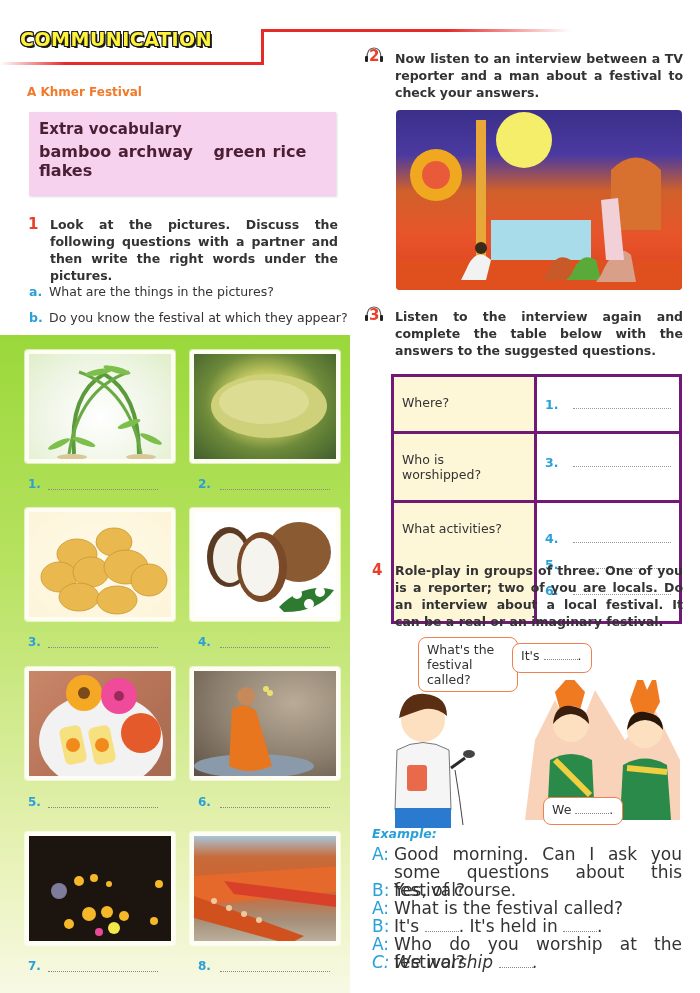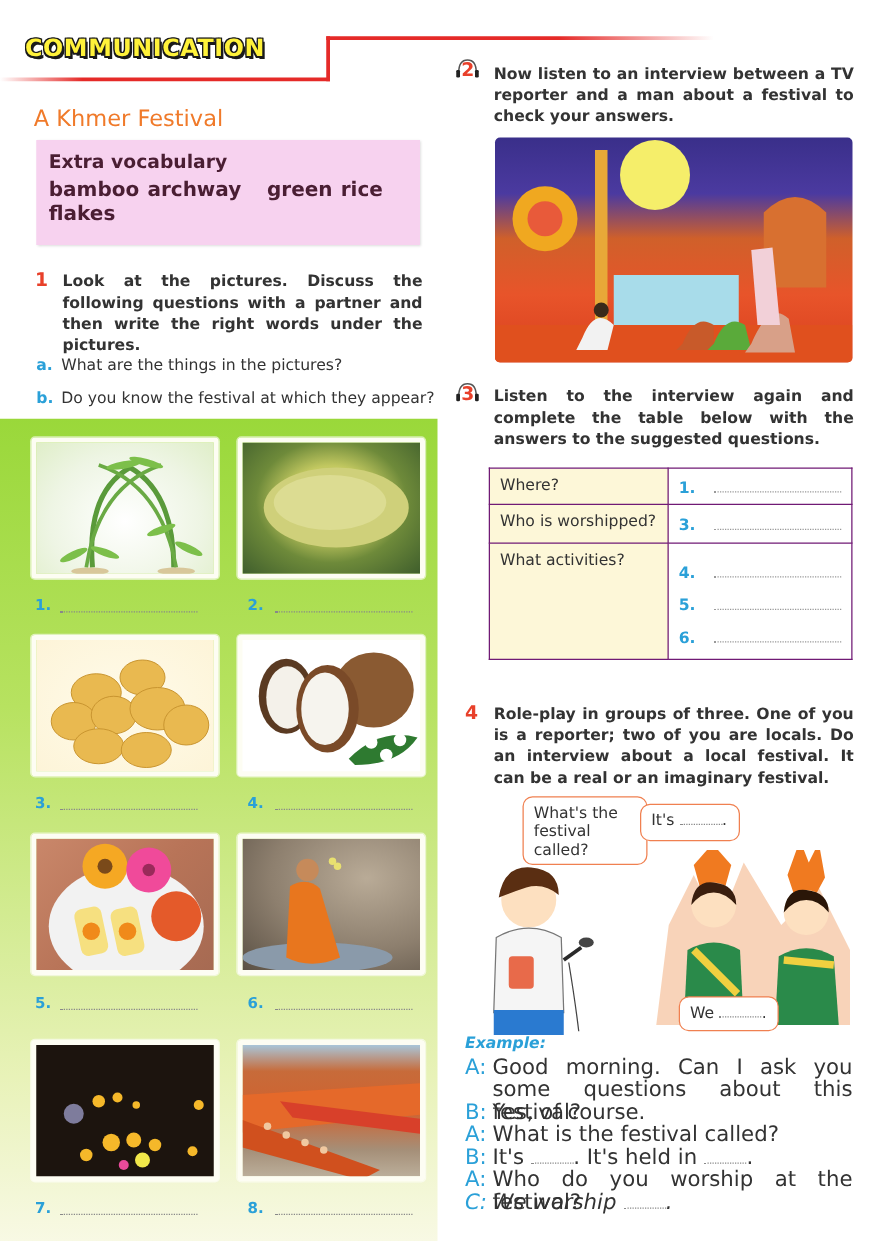--- a/index.html
+++ b/index.html
@@ -5,21 +5,21 @@
   * { box-sizing: border-box; margin: 0; padding: 0; }
   body { width: 700px; height: 993px; background: #ffffff; font-family: "DejaVu Sans", "Liberation Sans", sans-serif; position: relative; overflow: hidden; color: #222; }
   .page { position: absolute; inset: 0; }
 
   
   .header-title { position: absolute; left: 20px; top: 28px; font-family: "DejaVu Sans", sans-serif; font-weight: 900; font-size: 19px; letter-spacing: 0.5px; color: #fff23a; -webkit-text-stroke: 1.6px #1a1a1a; paint-order: stroke fill; text-shadow: 2px 2px 0 #1a1a1a, -1px -1px 0 #1a1a1a, 1px -1px 0 #1a1a1a, -1px 1px 0 #1a1a1a; }
   .redline-left { position: absolute; left: 0; top: 62px; width: 264px; height: 3px; background: linear-gradient(90deg, rgba(230,40,40,0) 0%, #e52a28 25%, #e52a28 100%); }
   .redline-vert { position: absolute; left: 261px; top: 29px; width: 3px; height: 36px; background: #e52a28; }
   .redline-top { position: absolute; left: 261px; top: 29px; width: 310px; height: 3px; background: linear-gradient(90deg, #e52a28 0%, #e52a28 60%, rgba(230,40,40,0) 100%); }
 
-  .subtitle { position: absolute; left: 27px; top: 85px; font-size: 18px; font-weight: normal; color: #f07a2a; }
+  .subtitle { position: absolute; left: 27px; top: 85px; font-size: 12px; font-weight: bold; color: #f07a2a; }
 
   
   .vocab { position: absolute; left: 29px; top: 112px; width: 307px; height: 84px; background: #f7d2ef; padding: 8px 10px; box-shadow: 1px 1px 2px rgba(0,0,0,0.15); }
   .vocab-title { font-size: 15px; font-weight: bold; color: #4a1e33; margin-bottom: 4px; }
   .vocab-row { font-size: 16px; font-weight: bold; color: #4a1e33; margin-top: 3px; word-spacing: 1px; }
   .vocab-row span { margin-right: 14px; }
 
   
   .task { position: absolute; font-size: 12.5px; font-weight: bold; color: #333; line-height: 17px; text-align: justify; }
   .task-num { position: absolute; font-weight: 900; color: #e8402a; font-size: 15px; }
@@ -40,21 +40,21 @@
   .p5 { background: linear-gradient(135deg, #c9876a 0%, #b87458 50%, #a66a52 100%); }
   .p6 { background: radial-gradient(ellipse at 70% 30%, #b9ab97 0%, #8d7f6e 55%, #5a5044 100%); }
   .p7 { background: #1c140e; }
   .p8 { background: linear-gradient(180deg, #a9c5d8 0%, #c76b3a 20%, #d0622f 50%, #a58f78 80%, #bbae9a 100%); }
 
   
   .festival-img { position: absolute; left: 396px; top: 110px; width: 286px; height: 180px; background: linear-gradient(180deg, #3a2f8a 0%, #4b3aa0 25%, #d0602a 45%, #e8542a 70%, #d8401e 100%); border-radius: 4px; overflow: hidden; }
 
   
   .qtable { position: absolute; left: 391px; top: 374px; width: 291px; border-collapse: collapse; font-size: 12.5px; }
-  .qtable td { border: 1px solid #701a75; vertical-align: top; padding: 5px 8px; }
+  .qtable td { border: 3px solid #701a75; vertical-align: top; padding: 18px 8px; }
   .qtable td.q { background: #fdf7d8; width: 143px; color: #333; }
   .qtable td.a { background: #ffffff; }
   .ans-row { display: flex; align-items: center; height: 26px; }
   .ans-num { color: #2aa0d8; font-weight: bold; width: 22px; }
   .ans-line { flex: 1; border-bottom: 1px dotted #999; height: 10px; margin-left: 6px; }
 
   
   .bubble { position: absolute; background: #fff; border: 1.5px solid #f08050; border-radius: 8px; font-size: 12.5px; color: #333; padding: 4px 8px; line-height: 15px; }
   .blank { display: inline-block; border-bottom: 1px dotted #888; width: 34px; height: 10px; }
 

